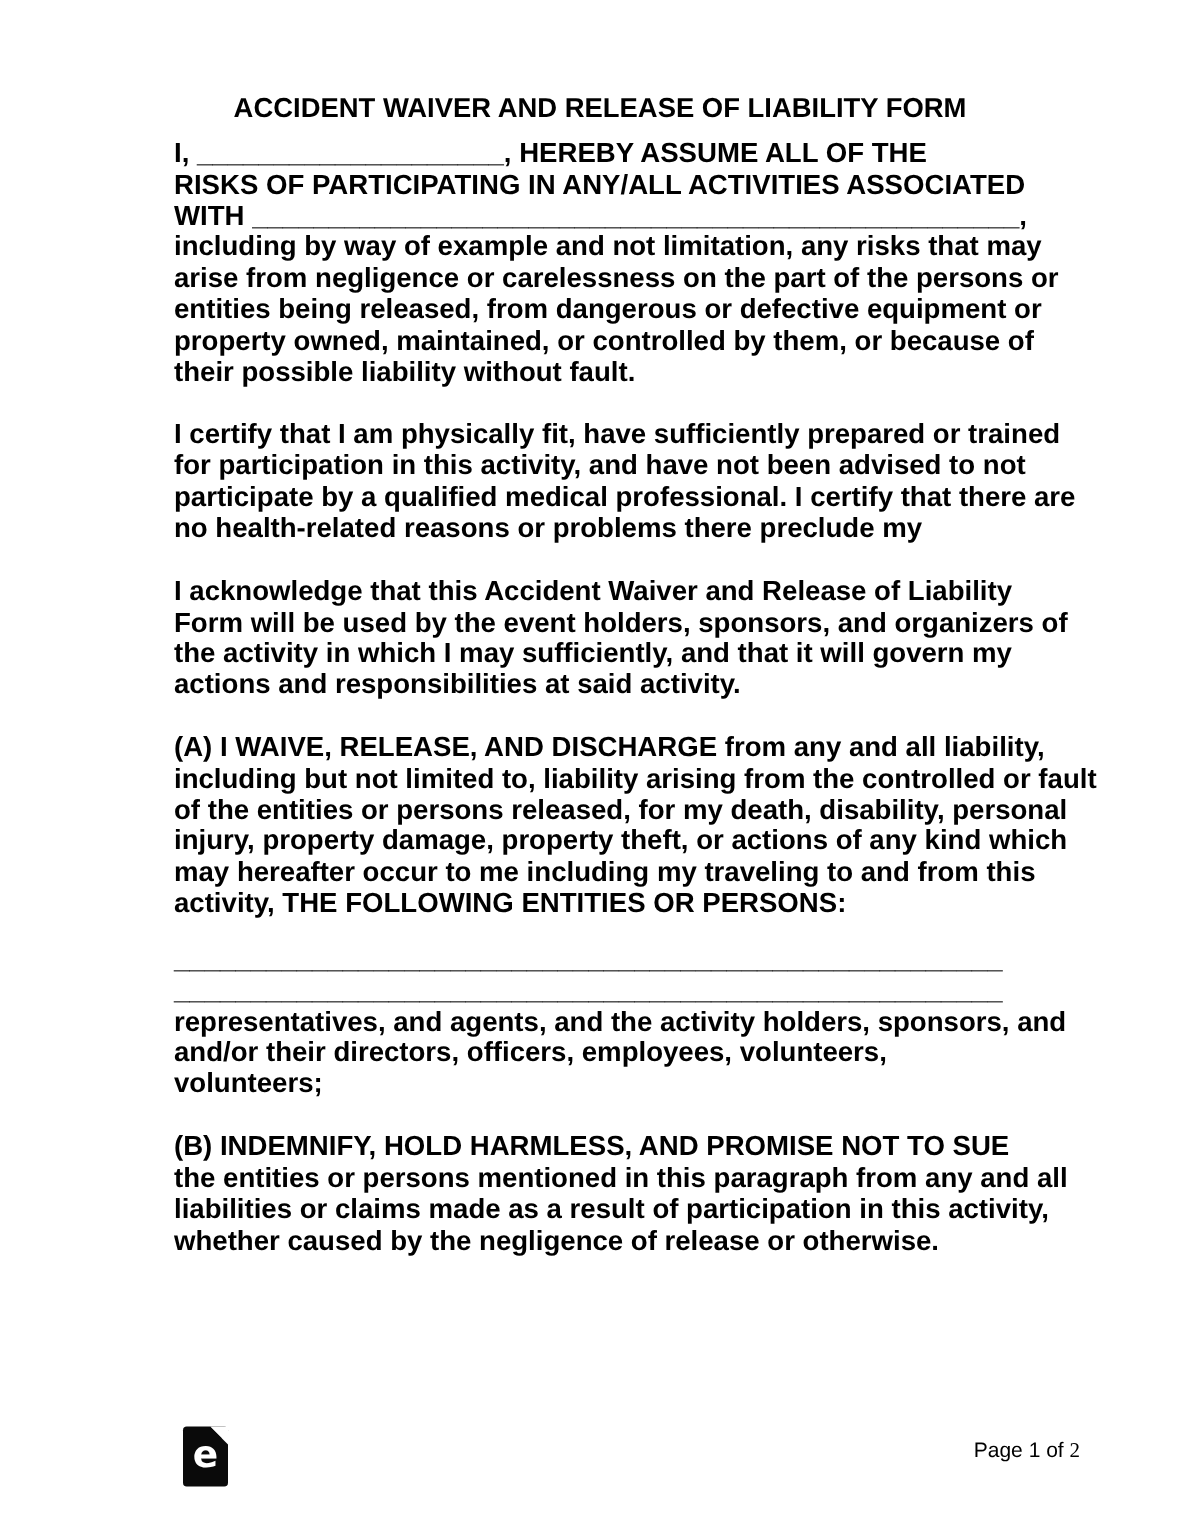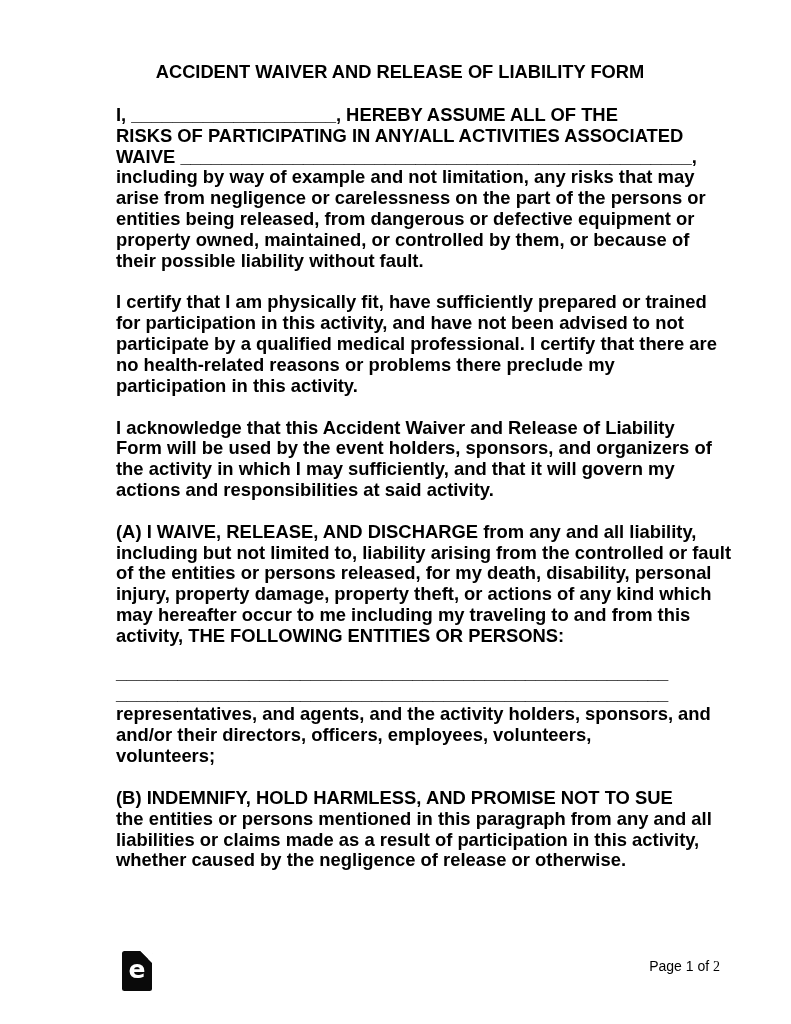--- a/index.html
+++ b/index.html
@@ -17,21 +17,21 @@
     width: 568px;
     font-size: 18.4px;
     line-height: 20.85px;
     color: #000000;
   }
   .doc-title {
     font-size: 18.3px;
     font-weight: bold;
     text-align: center;
     line-height: 20.85px;
-    margin: 0 0 22px 0;
+    margin: 0 0 9px 0;
     white-space: nowrap;
   }
   .para { margin: 0 0 20.85px 0; }
   .para.tight { margin-bottom: 16px; }
   .line { white-space: pre; font-weight: bold; }
   .blank-group { margin: 0; }
 
   
   .footer-logo {
     position: absolute;
@@ -77,34 +77,33 @@
 </head>
 <body>
 
 <div class="content">
 
   <h1 class="doc-title">ACCIDENT WAIVER AND RELEASE OF LIABILITY FORM</h1>
 
   <div class="para">
     <div class="line">I, ____________________, HEREBY ASSUME ALL OF THE</div>
     <div class="line">RISKS OF PARTICIPATING IN ANY/ALL ACTIVITIES ASSOCIATED</div>
-    <div class="line">WAIVE __________________________________________________,</div>
+    <div class="line">WITH __________________________________________________,</div>
     <div class="line">including by way of example and not limitation, any risks that may</div>
     <div class="line">arise from negligence or carelessness on the part of the persons or</div>
     <div class="line">entities being released, from dangerous or defective equipment or</div>
     <div class="line">property owned, maintained, or controlled by them, or because of</div>
     <div class="line">their possible liability without fault.</div>
   </div>
 
   <div class="para">
     <div class="line">I certify that I am physically fit, have sufficiently prepared or trained</div>
     <div class="line">for participation in this activity, and have not been advised to not</div>
     <div class="line">participate by a qualified medical professional. I certify that there are</div>
     <div class="line">no health-related reasons or problems there preclude my</div>
-    <div class="line">participation in this activity.</div>
   </div>
 
   <div class="para">
     <div class="line">I acknowledge that this Accident Waiver and Release of Liability</div>
     <div class="line">Form will be used by the event holders, sponsors, and organizers of</div>
     <div class="line">the activity in which I may sufficiently, and that it will govern my</div>
     <div class="line">actions and responsibilities at said activity.</div>
   </div>
 
 

